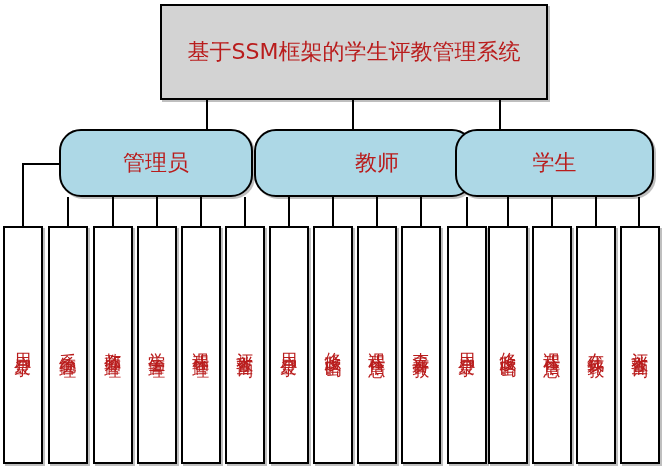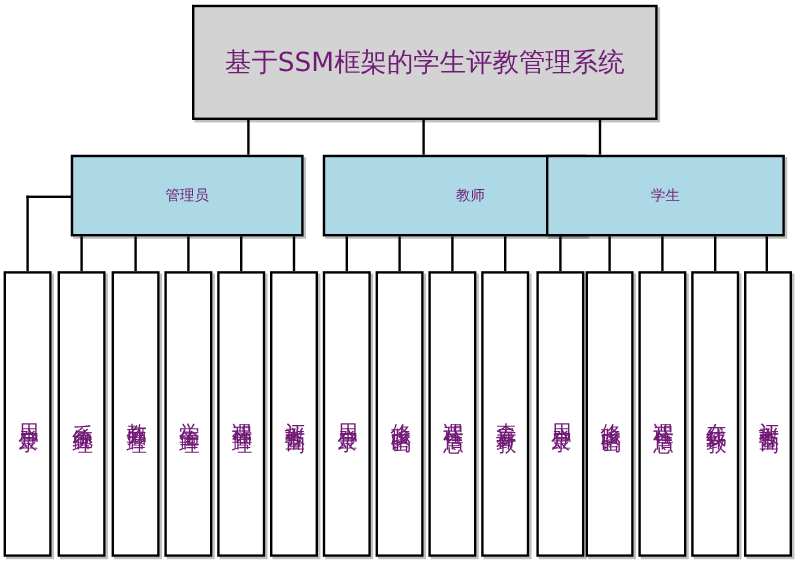--- a/index.html
+++ b/index.html
@@ -16,36 +16,37 @@
     overflow: hidden;
   }
   .box {
     position: absolute;
     box-sizing: border-box;
     border: 2px solid #000000;
     display: flex;
     align-items: center;
     justify-content: center;
     box-shadow: 2px 2px 0 rgba(0,0,0,0.25);
-    color: #701a75;
+    color: #b91c1c;
   }
   .root {
     left: 160px; top: 4px;
     width: 388px; height: 96px;
     background: #d3d3d3;
     font-size: 22px;
     white-space: nowrap;
   }
   .branch {
     top: 129px; height: 68px;
     background: #add8e6;
-    font-size: 12px;
+    font-size: 22px;
+    border-radius: 22px;
   }
   .branch-admin   { left: 59px;  width: 194px; }
-  .branch-teacher { left: 269px; width: 220px; padding-left: 26px; }
+  .branch-teacher { left: 254px; width: 220px; padding-left: 26px; }
   .branch-student { left: 455px; width: 199px; }
   .leaf {
     top: 226px;
     width: 40px; height: 238px;
     background: #ffffff;
     font-size: 17px;
   }
   .leaf > span {
     writing-mode: vertical-rl;
     text-orientation: upright;

